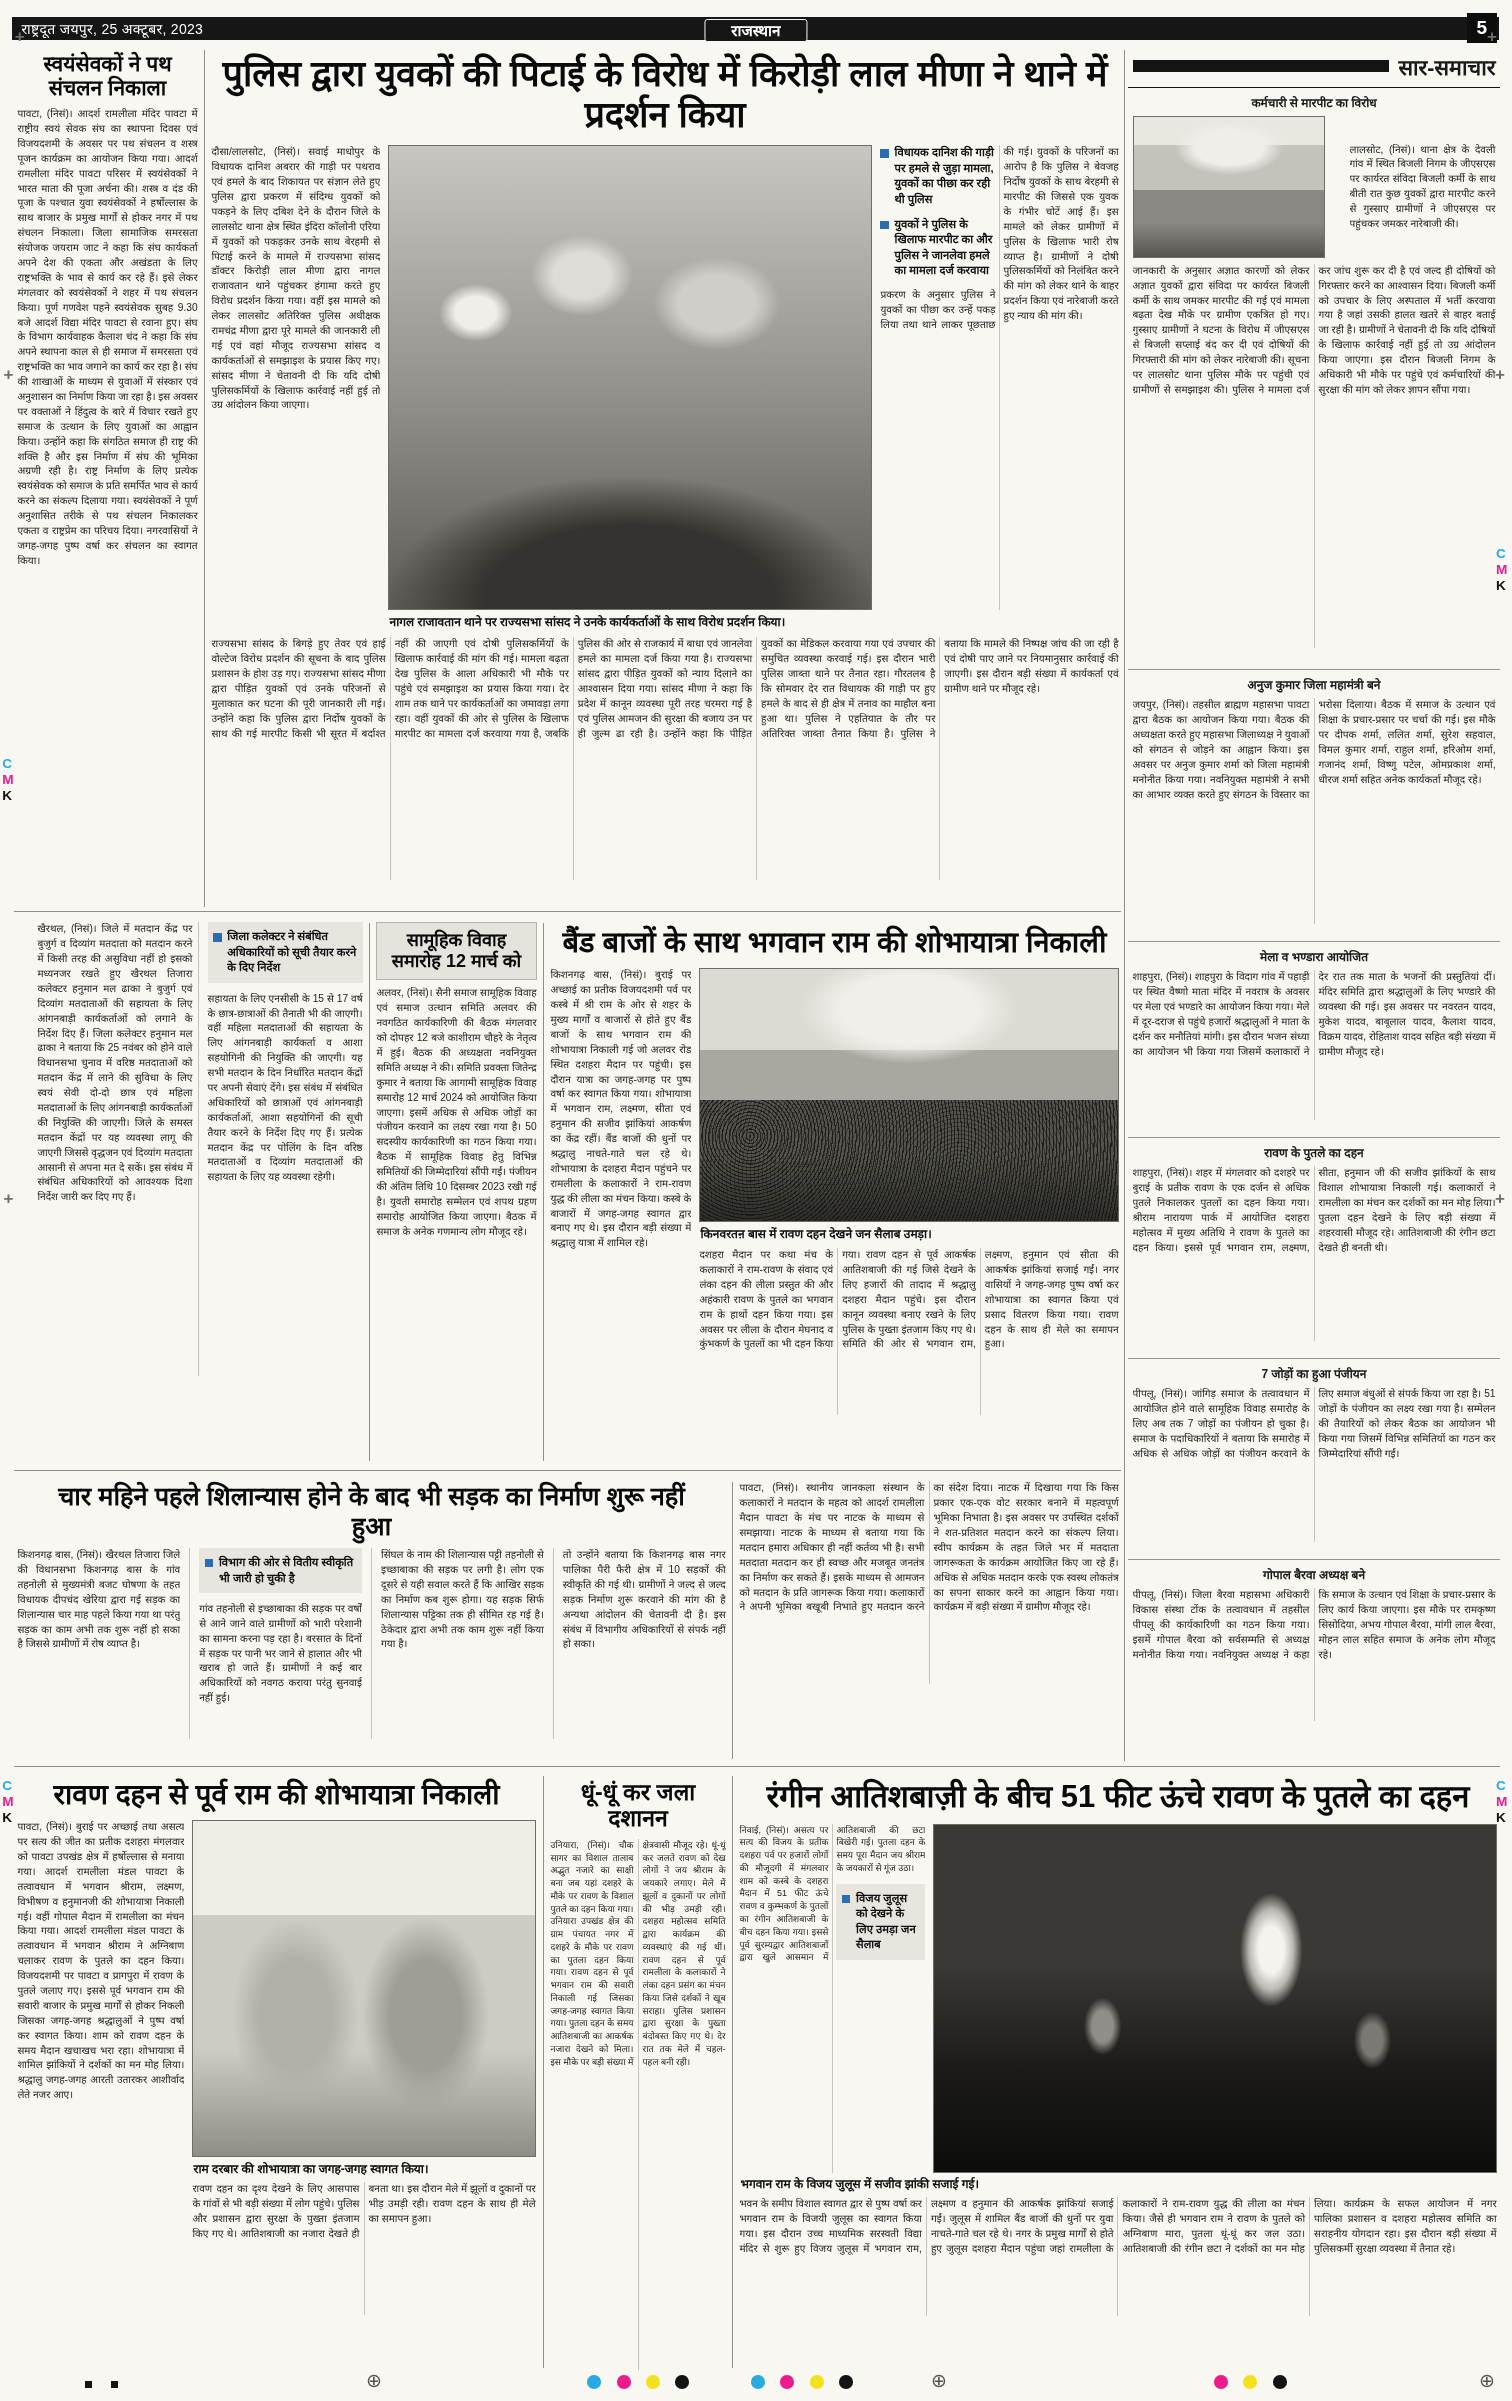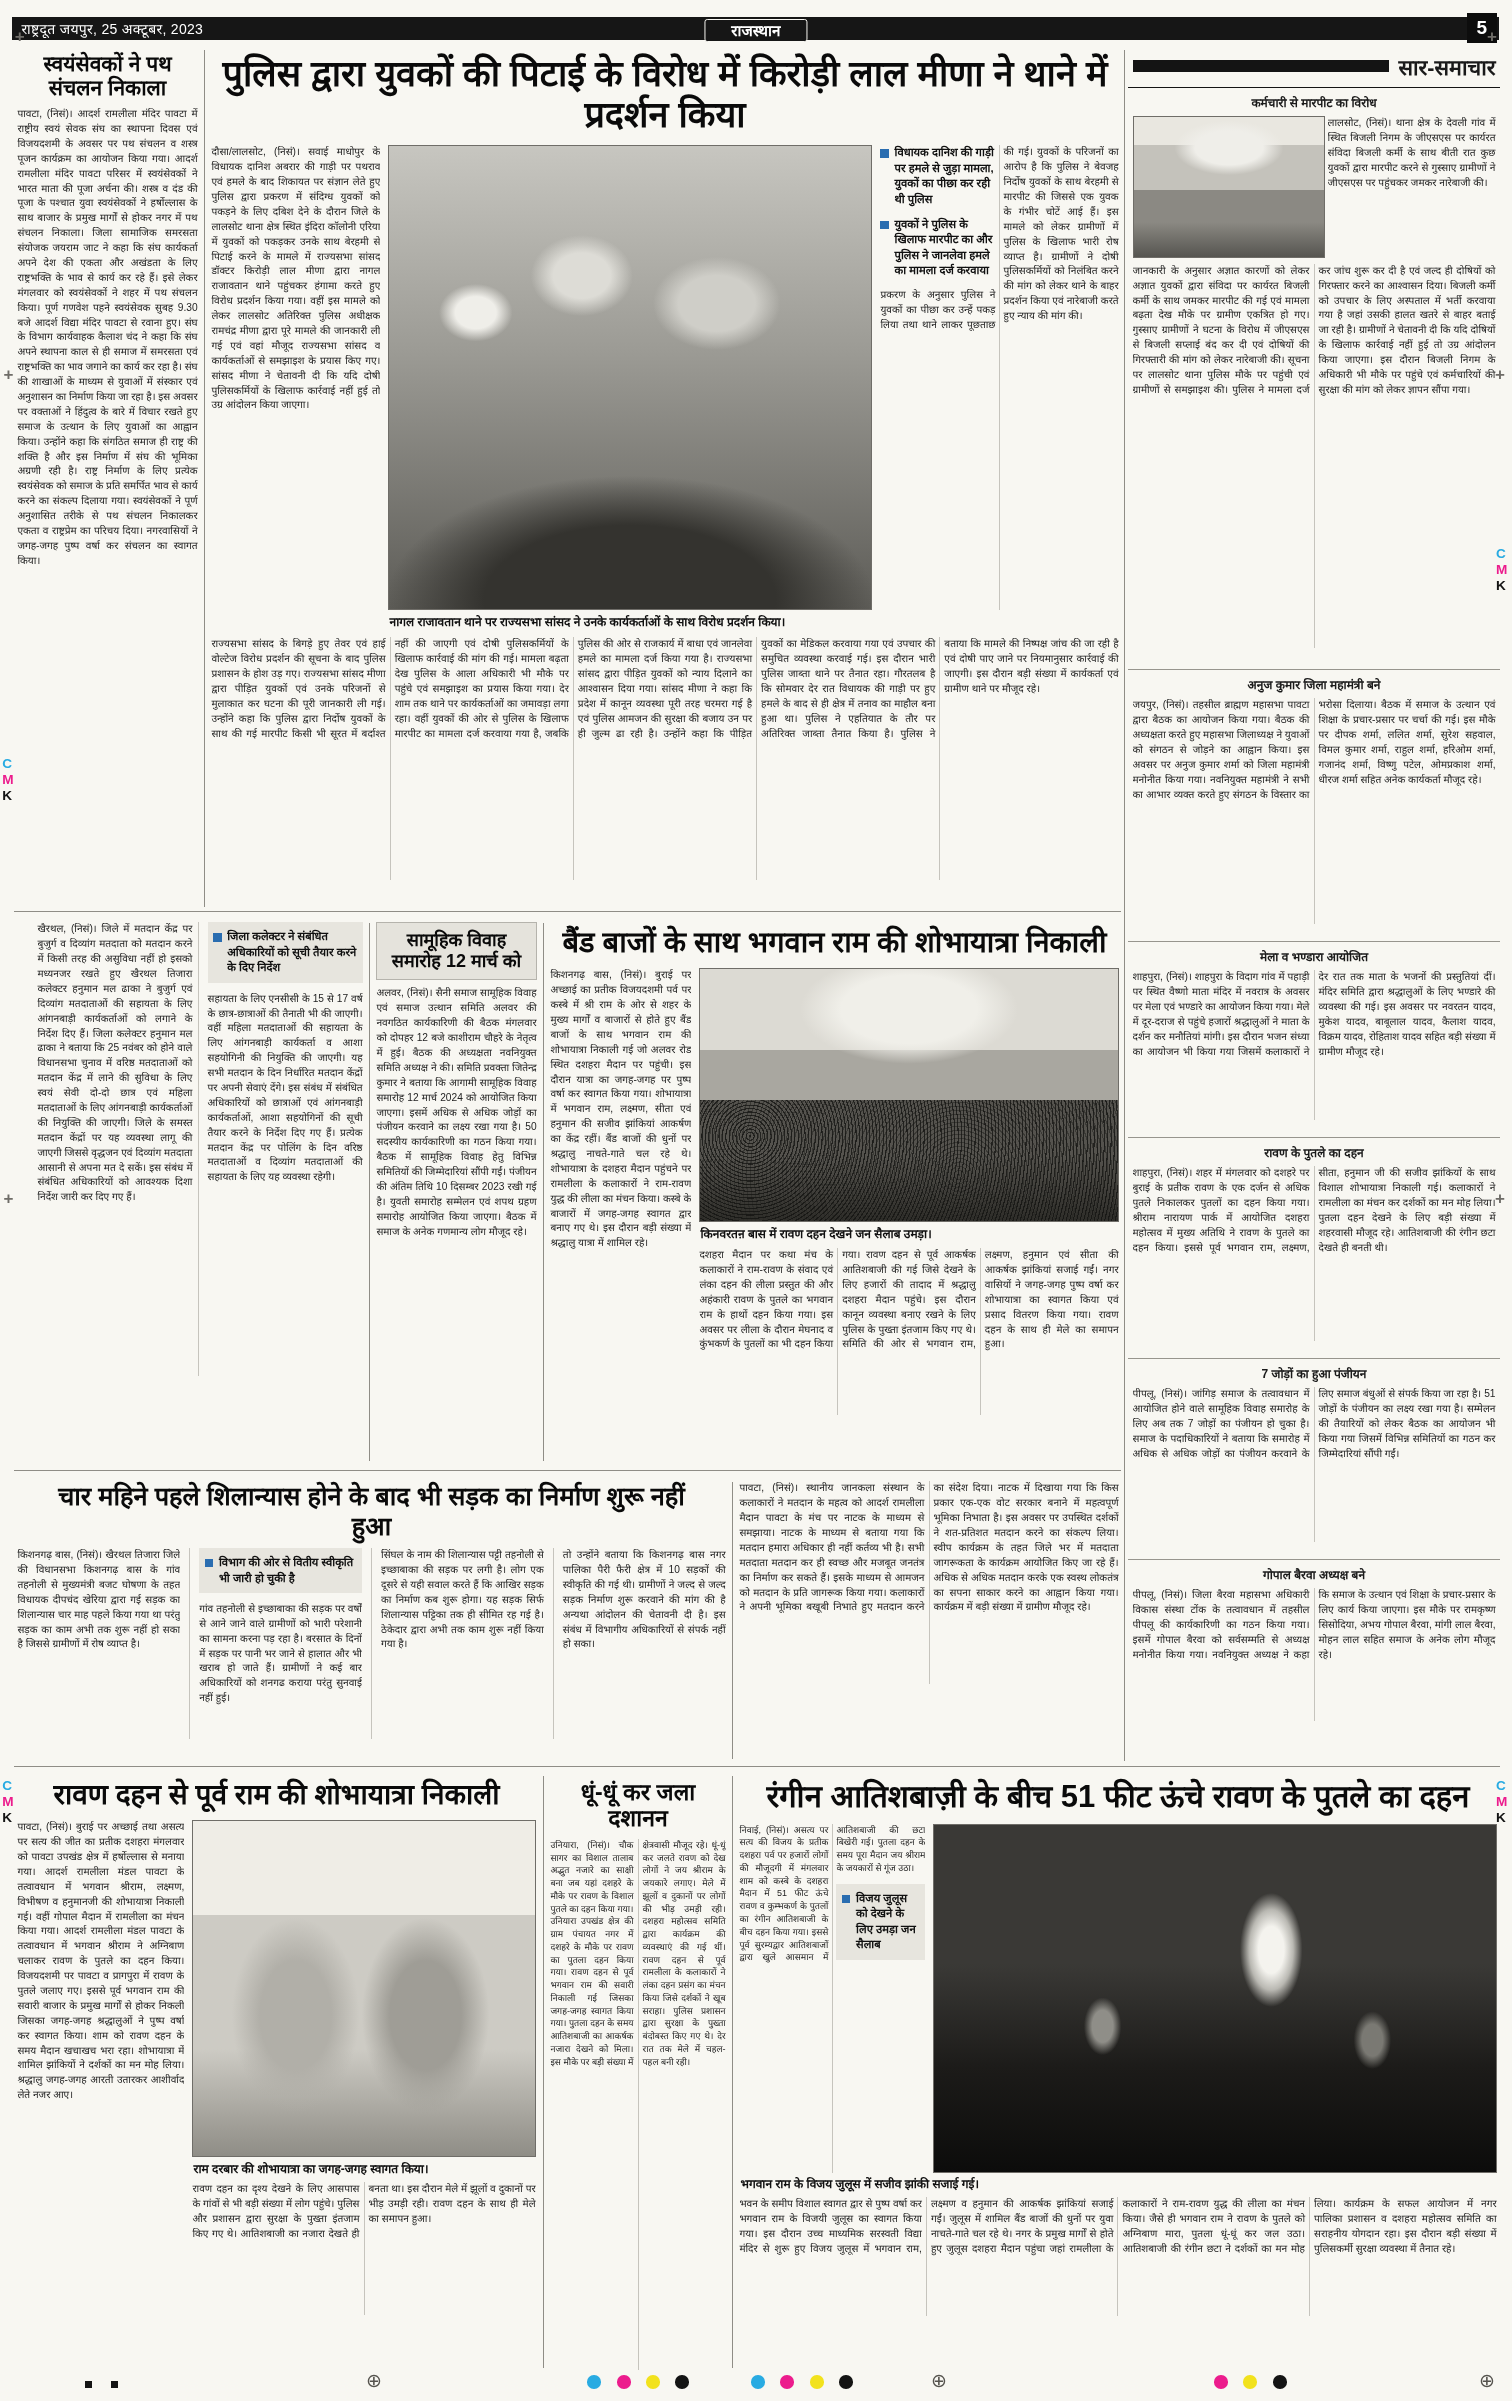--- a/index.html
+++ b/index.html
@@ -82,21 +82,21 @@
   .lead-colR{flex:1;overflow:hidden;column-count:2;column-gap:8px;column-rule:0.6px solid #c6c4bd;}
   .lead-cap{margin-left:177px;width:484px;}
   .lead-bottom{height:243px;margin-top:4.5px;overflow:hidden;}
 
   
   .saar-head{display:flex;align-items:center;padding:4.5px 4.5px 6.8px;border-bottom:1.1px solid #141414;}
   .saar-head .bar{flex:1;height:11.3px;background:#141414;margin-right:9px;}
   .saar-head .txt{font-size:21.5px;font-weight:bold;}
   .saar-item{border-bottom:0.6px solid #97958e;padding:3.4px 4.5px 5.6px;overflow:hidden;}
   .saar-title{font-size:12px;font-weight:bold;text-align:center;padding:4.5px 2.3px 5.6px;line-height:1.2;}
-  .si0-row{display:flex;gap:3px;margin-bottom:5.6px;}
+  .si0-row{display:flex;gap:25px;margin-bottom:5.6px;align-items:center;}
   .si0-photo{width:192px;height:142px;flex:none;}
   .si0-side{flex:1;overflow:hidden;}
 
   
   .ang-grid{display:flex;gap:5px;height:454px;overflow:hidden;margin-left:20px;}
   .ang-col{flex:1;overflow:hidden;}
   .ang-col + .ang-col{border-left:0.6px solid #c6c4bd;padding-left:9px;}
 
   .band-row{display:flex;gap:8px;margin-top:3.4px;height:447px;}
   .band-colL{width:141px;flex:none;overflow:hidden;}
@@ -255,21 +255,21 @@
 
   <div class="art" style="left:14px;top:1479px;width:715px;height:281px;">
     <div class="hl hl-sadak">चार महिने पहले शिलान्यास होने के बाद भी सड़क का निर्माण शुरू नहीं हुआ</div>
     <div class="sd-grid">
       <div class="sd-col bt">किशनगढ़ बास, (निसं)। खैरथल तिजारा जिले की विधानसभा किशनगढ़ बास के गांव तहनोली से मुख्यमंत्री बजट घोषणा के तहत विधायक दीपचंद खेरिया द्वारा गई सड़क का शिलान्यास चार माह पहले किया गया था परंतु सड़क का काम अभी तक शुरू नहीं हो सका है जिससे ग्रामीणों में रोष व्याप्त है।</div>
       <div class="sd-col">
         <div class="bn shade">
           <span class="sq"></span>
           <span class="bn-t">विभाग की ओर से वितीय स्वीकृति भी जारी हो चुकी है</span>
         </div>
-        <div class="bt">गांव तहनोली से इच्छाबाका की सड़क पर वर्षों से आने जाने वाले ग्रामीणों को भारी परेशानी का सामना करना पड़ रहा है। बरसात के दिनों में सड़क पर पानी भर जाने से हालात और भी खराब हो जाते हैं। ग्रामीणों ने कई बार अधिकारियों को शनगढ कराया परंतु सुनवाई नहीं हुई।</div>
+        <div class="bt">गांव तहनोली से इच्छाबाका की सड़क पर वर्षों से आने जाने वाले ग्रामीणों को भारी परेशानी का सामना करना पड़ रहा है। बरसात के दिनों में सड़क पर पानी भर जाने से हालात और भी खराब हो जाते हैं। ग्रामीणों ने कई बार अधिकारियों को नवगठ कराया परंतु सुनवाई नहीं हुई।</div>
       </div>
       <div class="sd-col bt">सिंघल के नाम की शिलान्यास पट्टी तहनोली से इच्छाबाका की सड़क पर लगी है। लोग एक दूसरे से यही सवाल करते हैं कि आखिर सड़क का निर्माण कब शुरू होगा। यह सड़क सिर्फ शिलान्यास पट्टिका तक ही सीमित रह गई है। ठेकेदार द्वारा अभी तक काम शुरू नहीं किया गया है।</div>
       <div class="sd-col bt">तो उन्होंने बताया कि किशनगढ़ बास नगर पालिका पैरी फैरी क्षेत्र में 10 सड़कों की स्वीकृति की गई थी। ग्रामीणों ने जल्द से जल्द सड़क निर्माण शुरू करवाने की मांग की है अन्यथा आंदोलन की चेतावनी दी है। इस संबंध में विभागीय अधिकारियों से संपर्क नहीं हो सका।</div>
     </div>
   </div>
 
   <div class="art" style="left:736px;top:1479px;width:386px;height:281px;">
     <div class="bt c2 natak-body">पावटा, (निसं)। स्थानीय जानकला संस्थान के कलाकारों ने मतदान के महत्व को आदर्श रामलीला मैदान पावटा के मंच पर नाटक के माध्यम से समझाया। नाटक के माध्यम से बताया गया कि मतदान हमारा अधिकार ही नहीं कर्तव्य भी है। सभी मतदाता मतदान कर ही स्वच्छ और मजबूत जनतंत्र का निर्माण कर सकते हैं। इसके माध्यम से आमजन को मतदान के प्रति जागरूक किया गया। कलाकारों ने अपनी भूमिका बखूबी निभाते हुए मतदान करने का संदेश दिया। नाटक में दिखाया गया कि किस प्रकार एक-एक वोट सरकार बनाने में महत्वपूर्ण भूमिका निभाता है। इस अवसर पर उपस्थित दर्शकों ने शत-प्रतिशत मतदान करने का संकल्प लिया। स्वीप कार्यक्रम के तहत जिले भर में मतदाता जागरूकता के कार्यक्रम आयोजित किए जा रहे हैं। अधिक से अधिक मतदान करके एक स्वस्थ लोकतंत्र का सपना साकार करने का आह्वान किया गया। कार्यक्रम में बड़ी संख्या में ग्रामीण मौजूद रहे।</div>
   </div>
 

